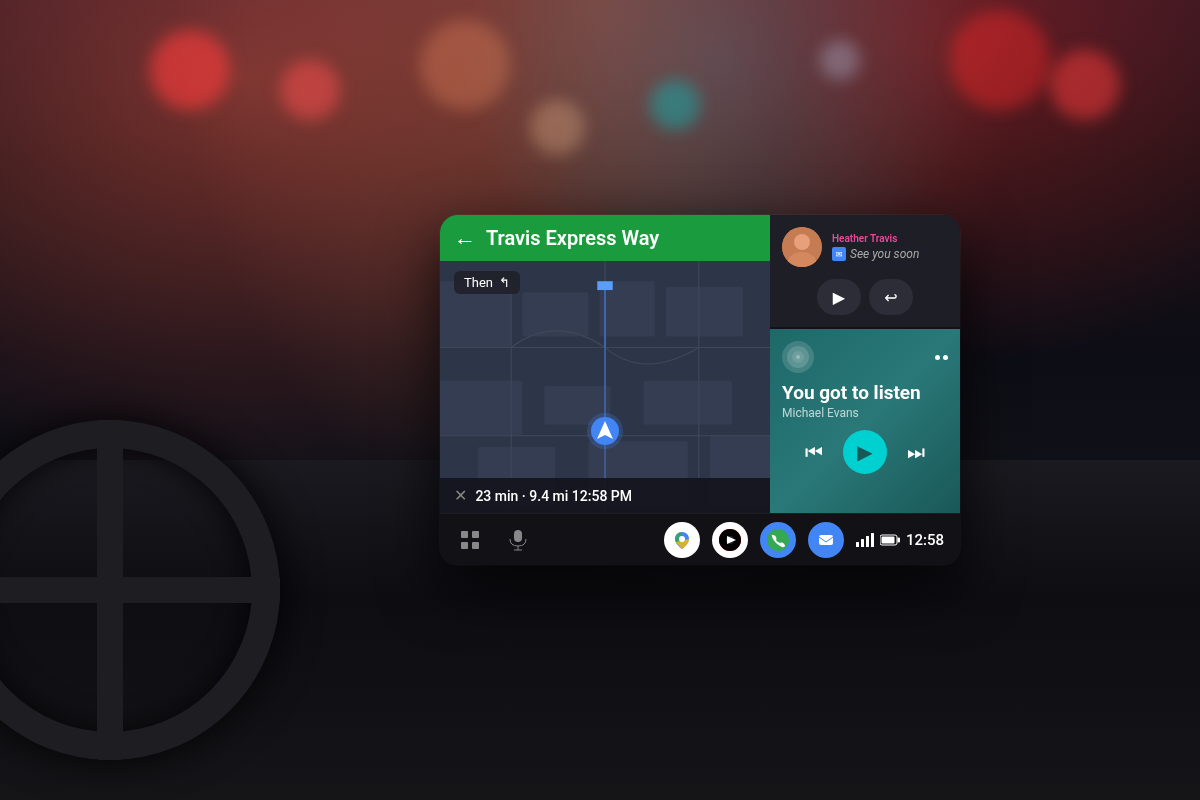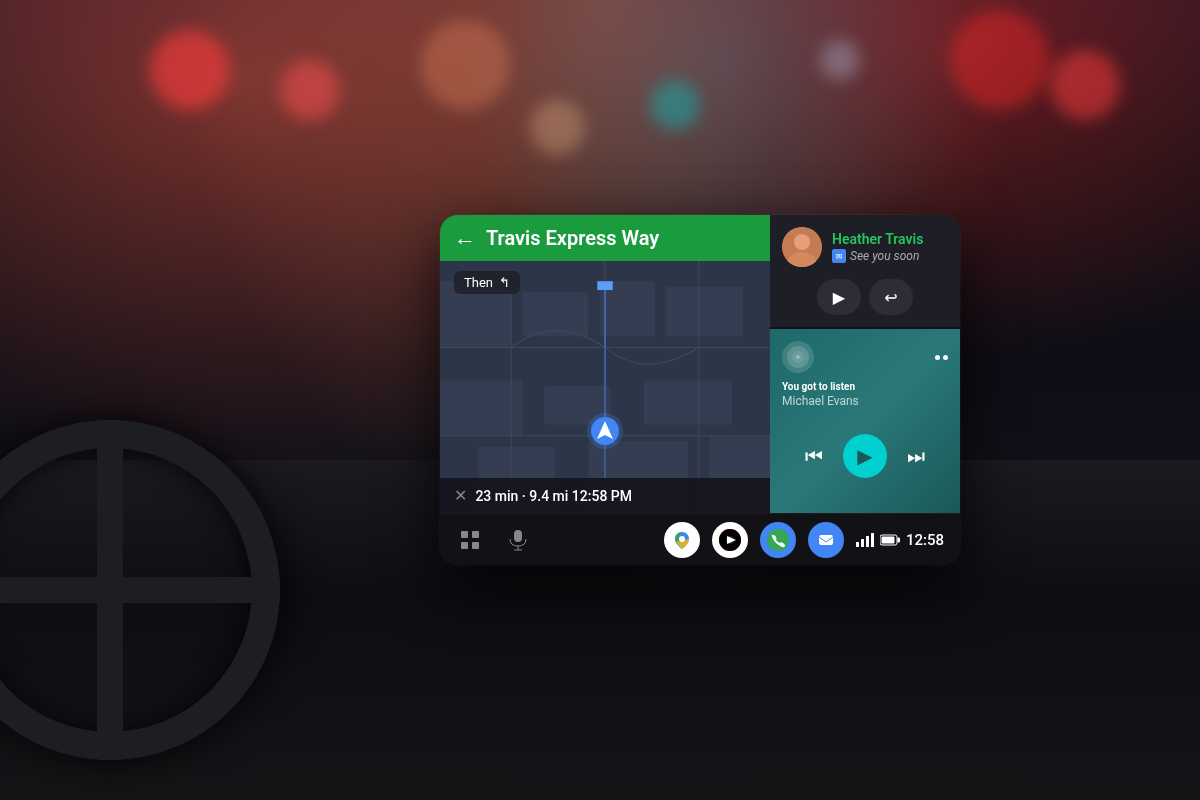--- a/index.html
+++ b/index.html
@@ -221,22 +221,22 @@
       justify-content: center;
       font-size: 16px;
       color: rgba(255,255,255,0.9);
     }
 
     .contact-details {
       flex: 1;
     }
 
     .contact-name {
-      color: #22c55e;
-      font-size: 14px;
+      color: #ec4899;
+      font-size: 10px;
       font-weight: 600;
       line-height: 1.2;
     }
 
     .contact-status-row {
       display: flex;
       align-items: center;
       gap: 4px;
       margin-top: 2px;
     }
@@ -328,29 +328,29 @@
       height: 5px;
       border-radius: 50%;
       background: rgba(255,255,255,0.4);
     }
     .music-dot.active {
       background: white;
     }
 
     .music-title {
       color: white;
-      font-size: 10px;
+      font-size: 19px;
       font-weight: 700;
       margin-bottom: 2px;
     }
 
     .music-artist {
       color: rgba(255,255,255,0.7);
       font-size: 12px;
-      margin-bottom: 26px;
+      margin-bottom: 10px;
     }
 
     .music-controls {
       display: flex;
       align-items: center;
       justify-content: center;
       gap: 16px;
     }
 
     .music-btn {

